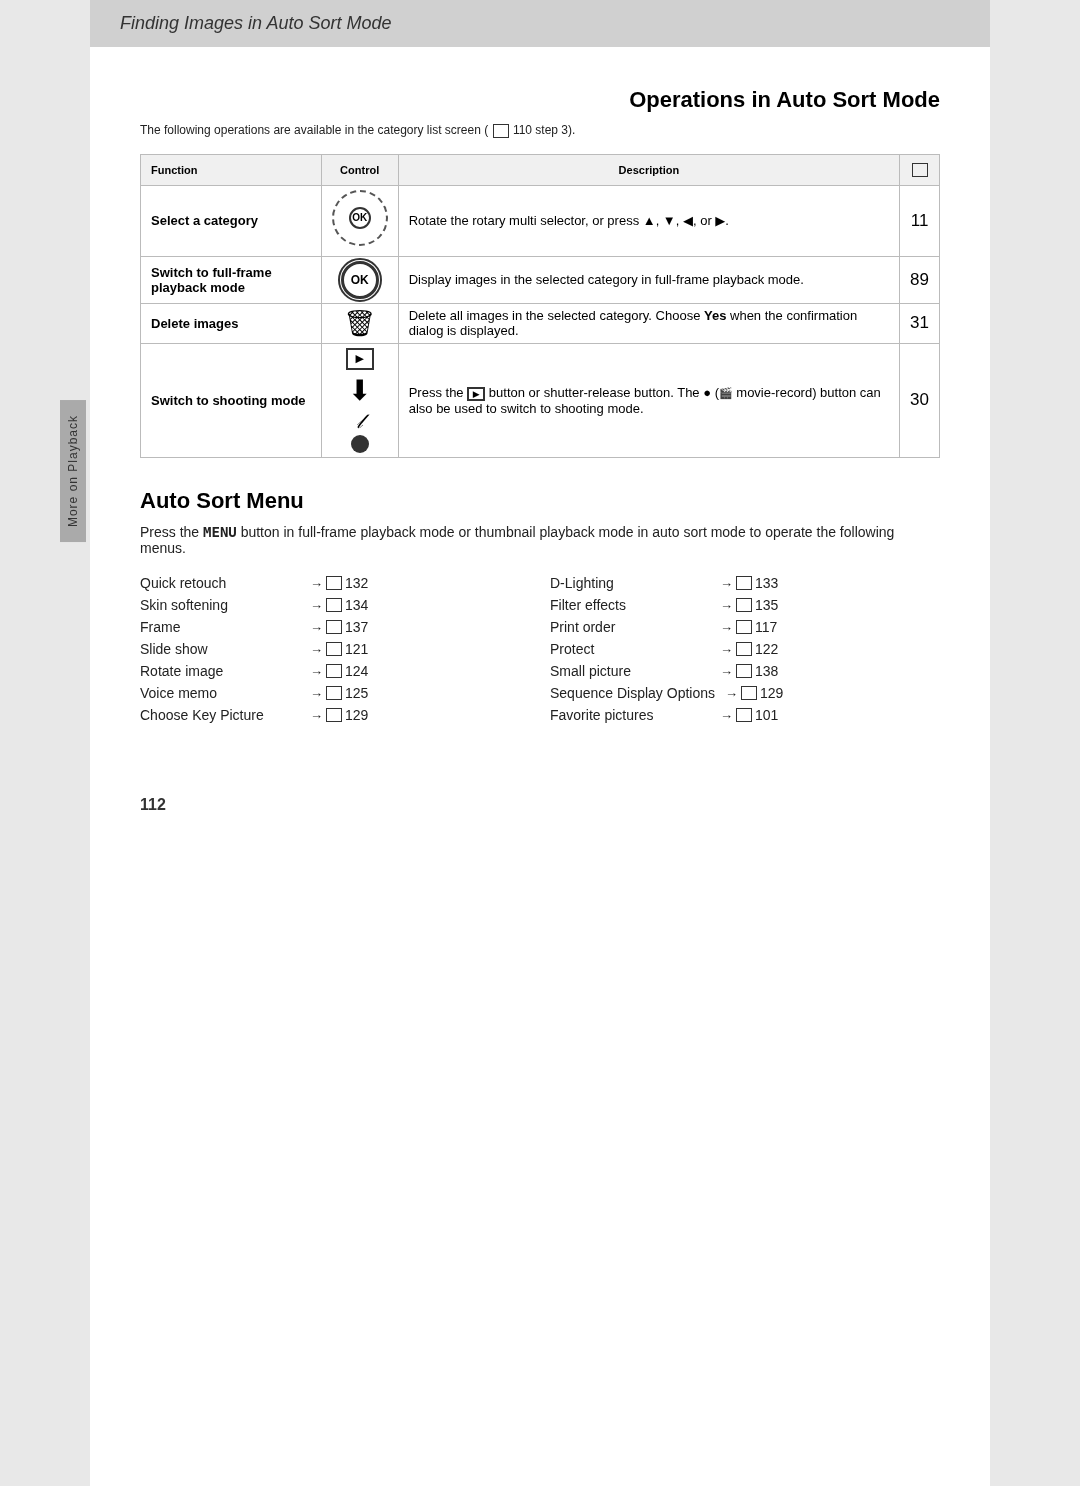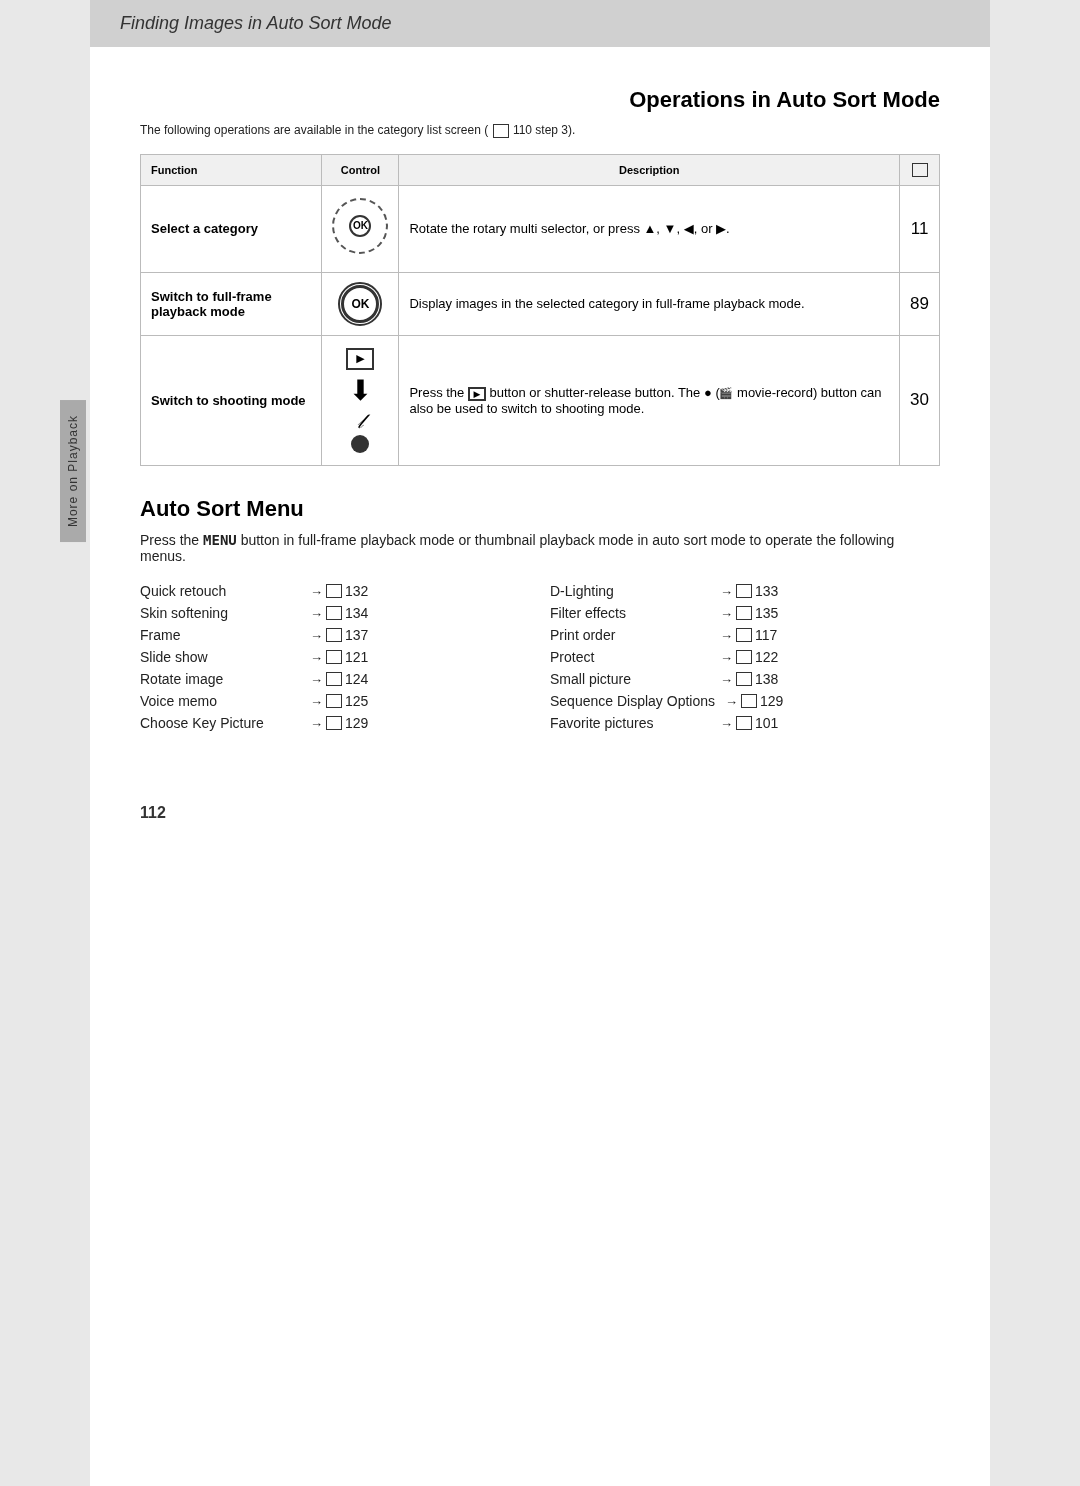--- a/index.html
+++ b/index.html
@@ -66,21 +66,21 @@
       text-align: center;
       font-weight: bold;
       font-size: 11px;
     }
     table.ops-table th.fn-col {
       text-align: left;
       background: #f0f0f0;
     }
     table.ops-table td {
       border: 1px solid #bbb;
-      padding: 12px 10px;
+      padding: 4px 10px;
       vertical-align: middle;
     }
     table.ops-table td.fn-cell {
       font-weight: bold;
       font-size: 13px;
       vertical-align: middle;
     }
     table.ops-table td.ctrl-cell {
       text-align: center;
       vertical-align: middle;
@@ -307,20 +307,30 @@
           <td class="fn-cell">Switch to full-frame playback mode</td>
           <td class="ctrl-cell">
             <div class="ok-circle">OK</div>
           </td>
           <td class="desc-cell">
             Display images in the selected category in full-frame playback mode.
           </td>
           <td class="page-cell">89</td>
         </tr>
 
+        <tr>
+          <td class="fn-cell">Delete images</td>
+          <td class="ctrl-cell">
+            <span class="delete-icon">🗑</span>
+          </td>
+          <td class="desc-cell">
+            Delete all images in the selected category. Choose <strong>Yes</strong> when the confirmation dialog is displayed.
+          </td>
+          <td class="page-cell">31</td>
+        </tr>
 
         <tr>
           <td class="fn-cell">Switch to shooting mode</td>
           <td class="ctrl-cell">
             <div class="shooting-icons">
 
               <div class="play-btn-icon">▶</div>
 
               <div class="down-arrow">⬇</div>
 

